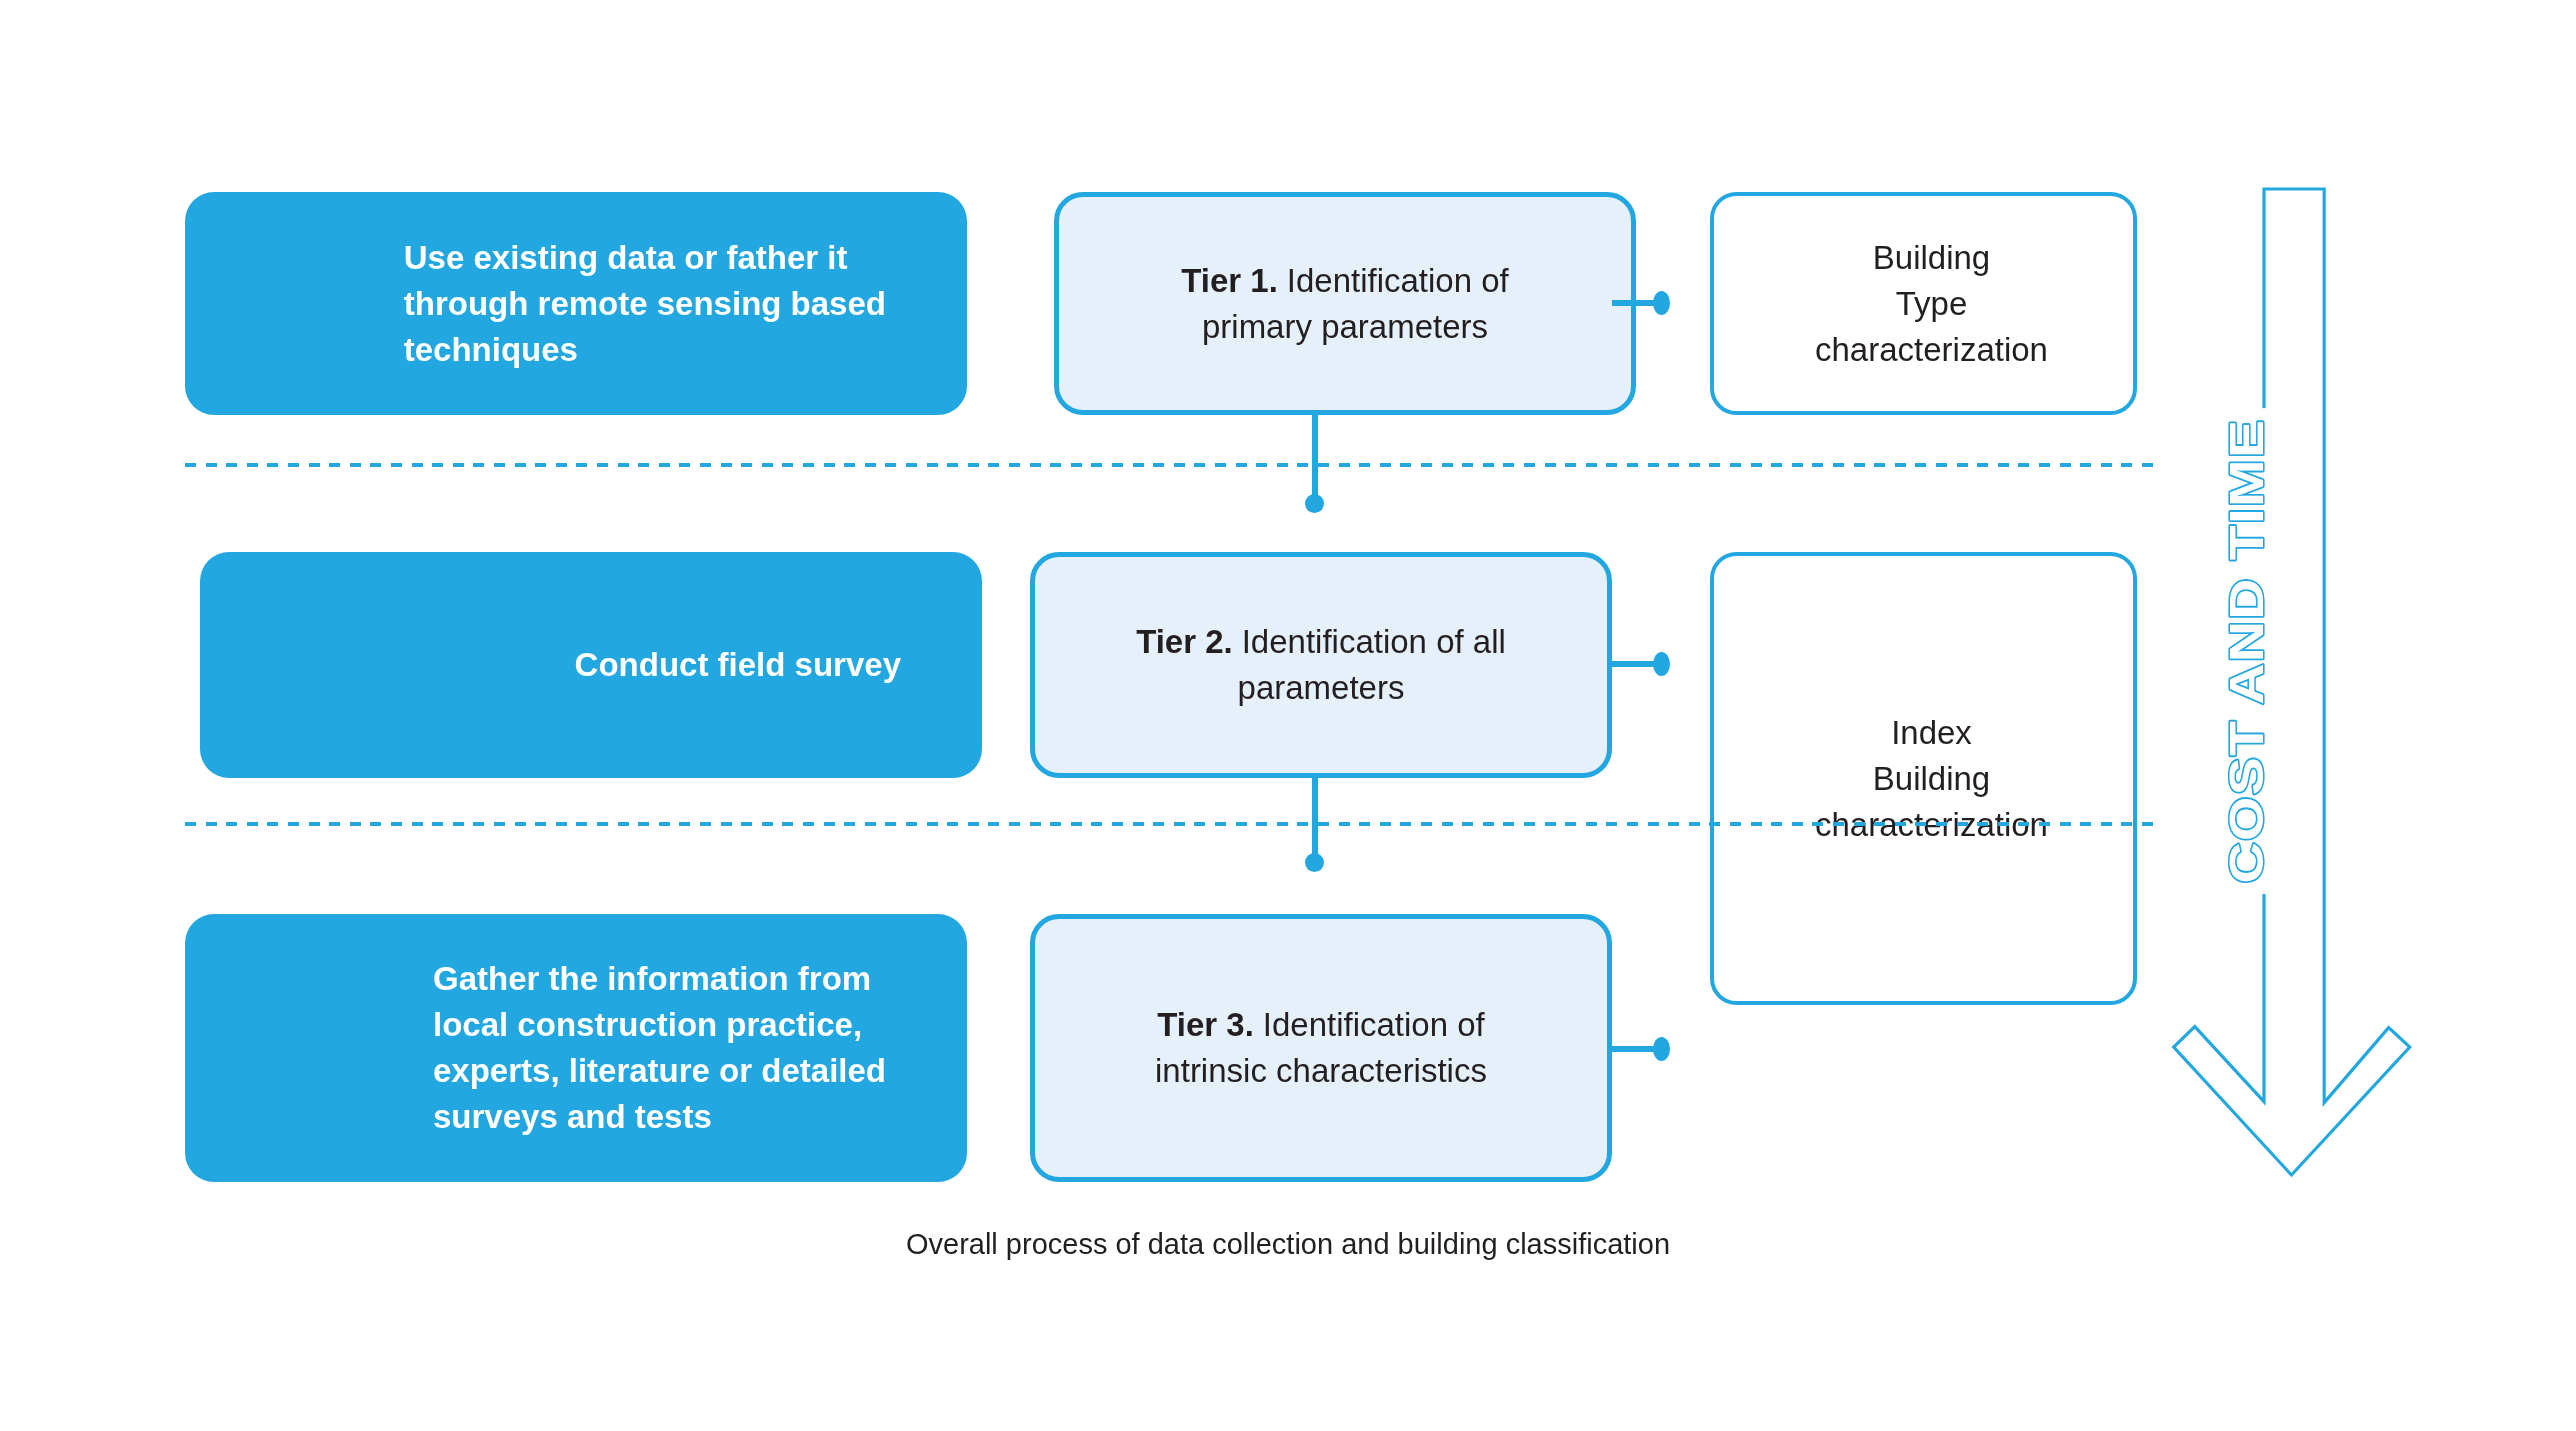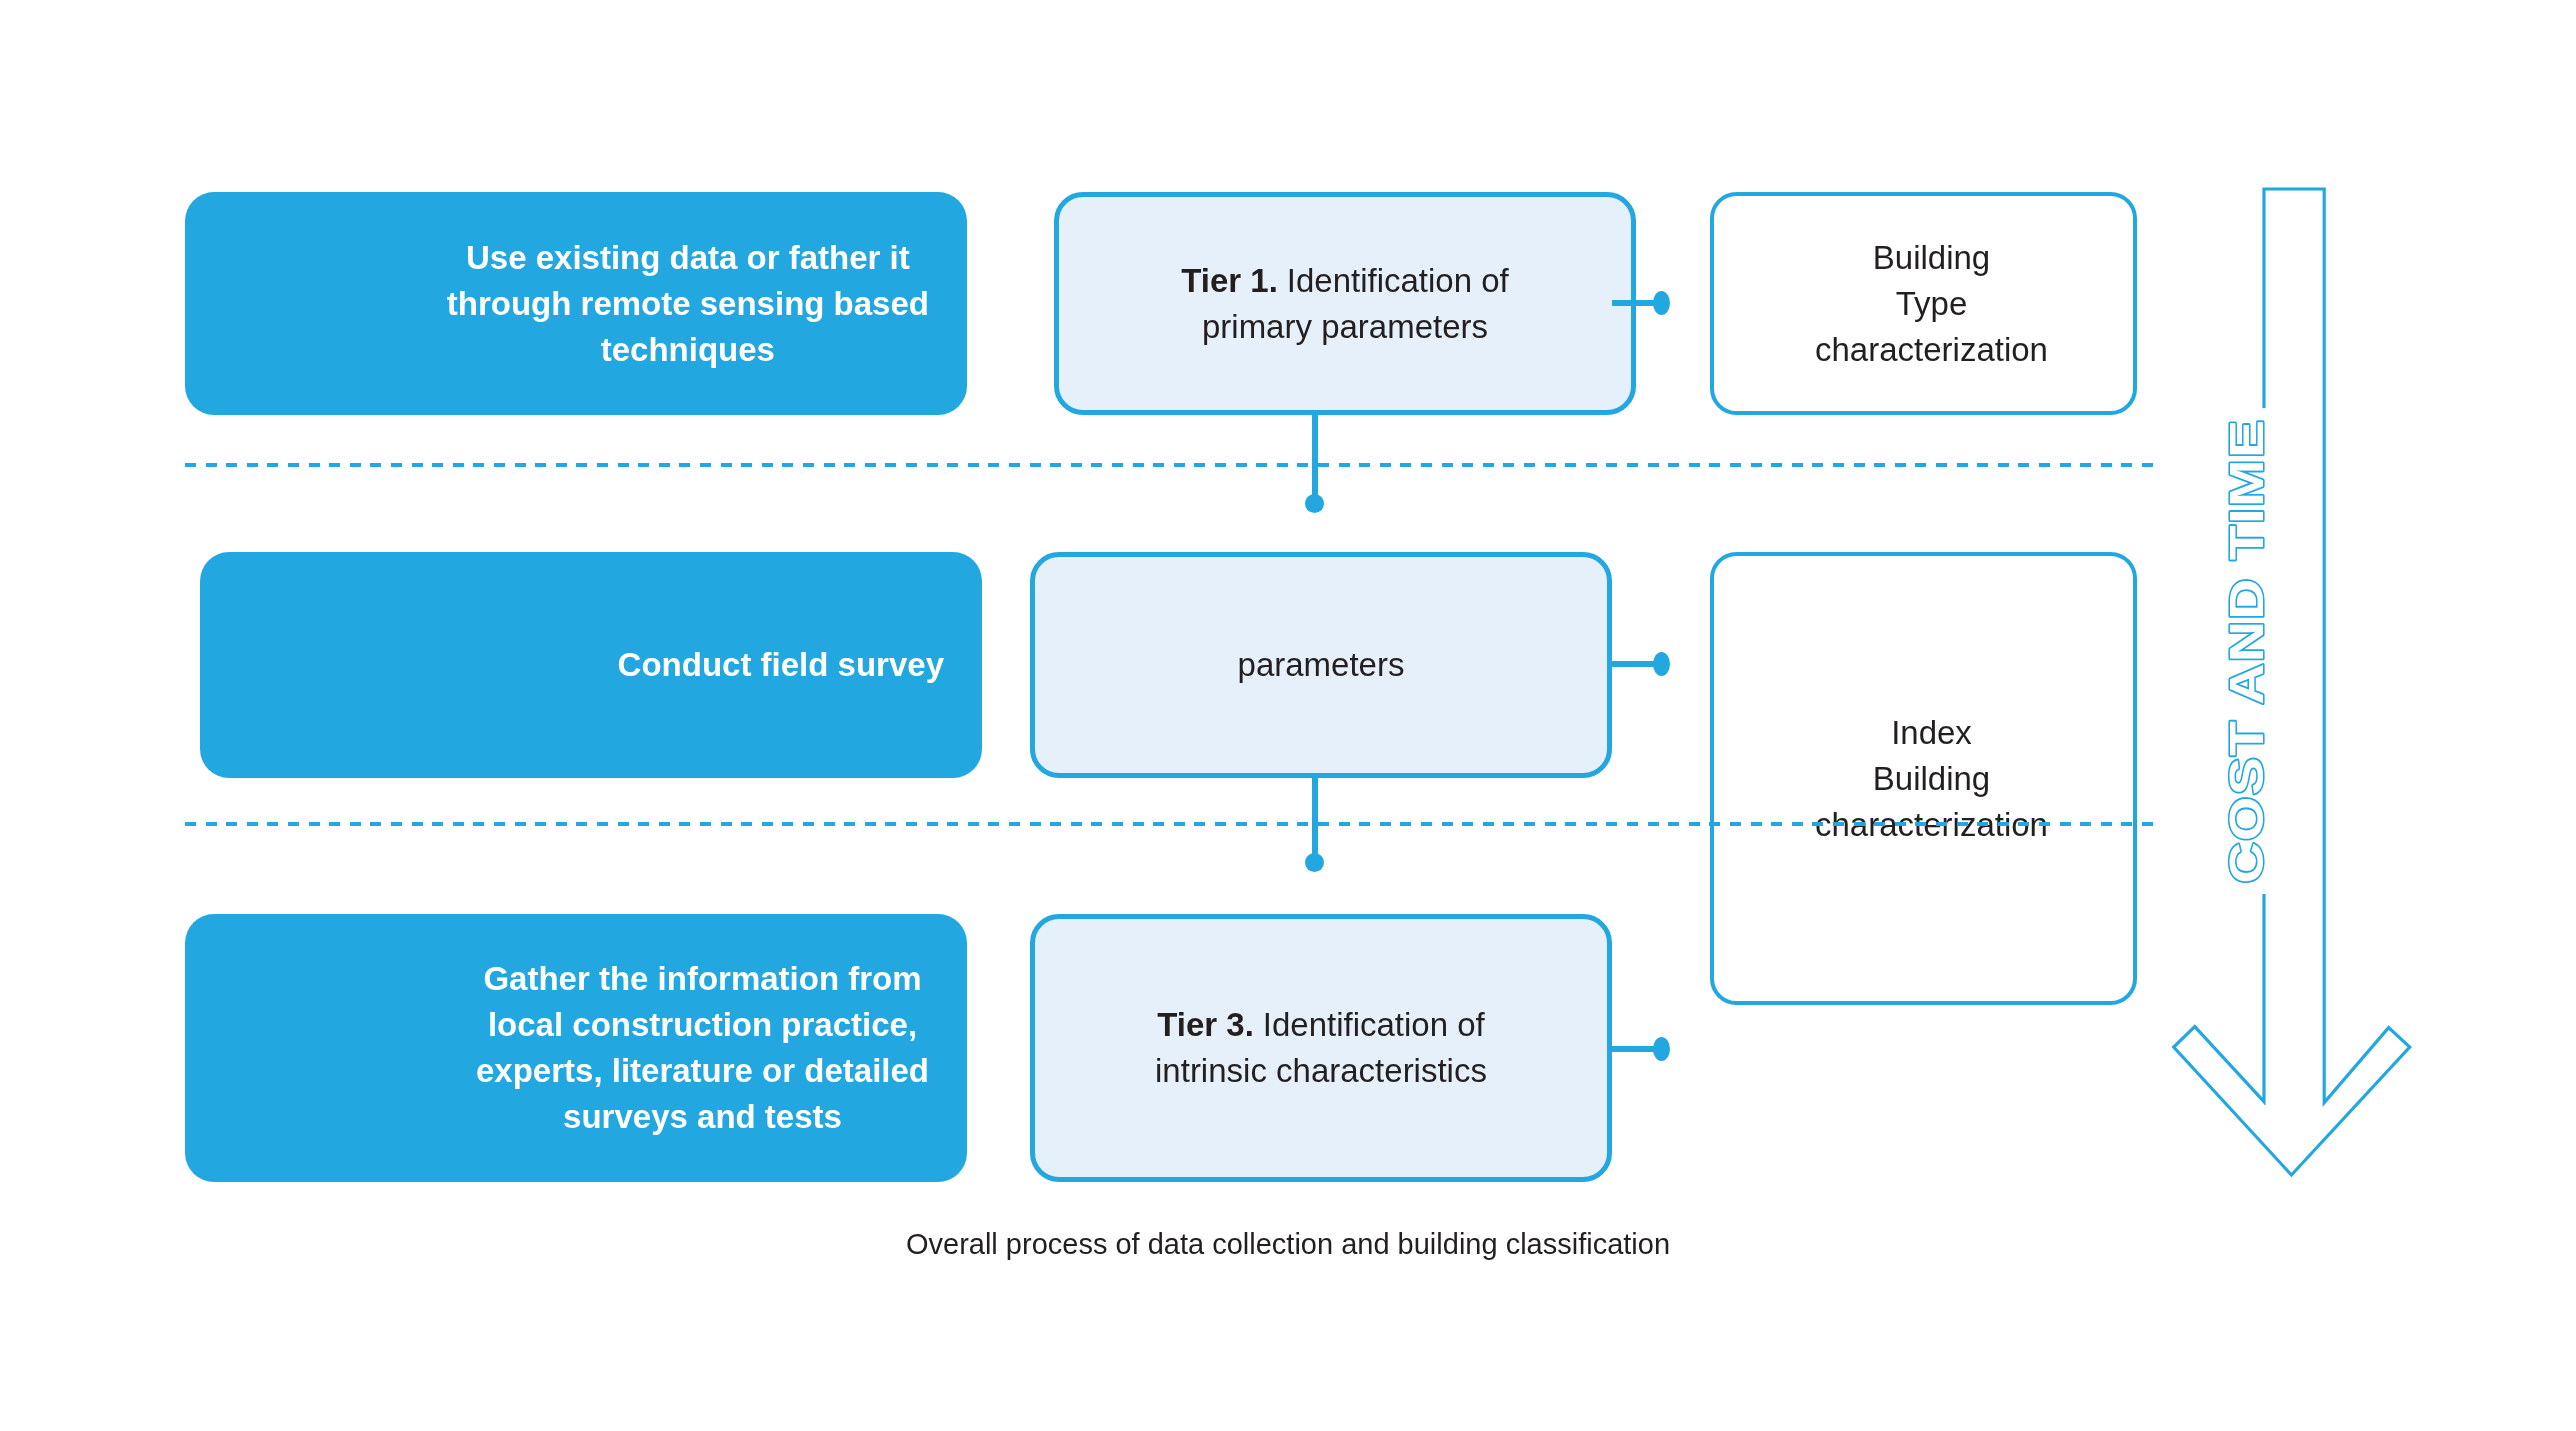--- a/index.html
+++ b/index.html
@@ -11,21 +11,21 @@
   
   .mbox{
     position:absolute;left:185px;width:782px;background:var(--accent);
     border-radius:29px;display:flex;align-items:center;justify-content:flex-end;
   }
   .m1{top:192px;height:223px;}
   .m2{top:552px;height:226px;margin-left:15px;}
   .m3{top:914px;height:268px;}
   .mtext{
     color:#ffffff;font-weight:bold;font-size:33px;line-height:46px;
-    text-align:center;white-space:pre-line;padding-right:38px;
+    text-align:left;white-space:pre-line;padding-right:81px;
   }
   
   .tbox{
     position:absolute;left:1030px;width:582px;background:var(--tier-fill);
     border:5.3px solid var(--accent);border-radius:29px;box-sizing:border-box;
     display:flex;align-items:center;justify-content:center;
   }
   .t1{top:192px;height:223px;margin-left:24px;}
   .t2{top:552px;height:226px;}
   .t3{top:914px;height:268px;}
@@ -91,20 +91,21 @@
   </div>
 
   <div class="tbox t1">
     <div class="ttext">
       <span class="tline"><b>Tier 1.</b><span>Identification of</span></span>
       <span class="tline">primary parameters</span>
     </div>
   </div>
   <div class="tbox t2">
     <div class="ttext">
+      <span class="tline"><b>Tier 2.</b><span>Identification of all</span></span>
       <span class="tline">parameters</span>
     </div>
   </div>
   <div class="tbox t3">
     <div class="ttext">
       <span class="tline"><b>Tier 3.</b><span>Identification of</span></span>
       <span class="tline">intrinsic characteristics</span>
     </div>
   </div>
 

